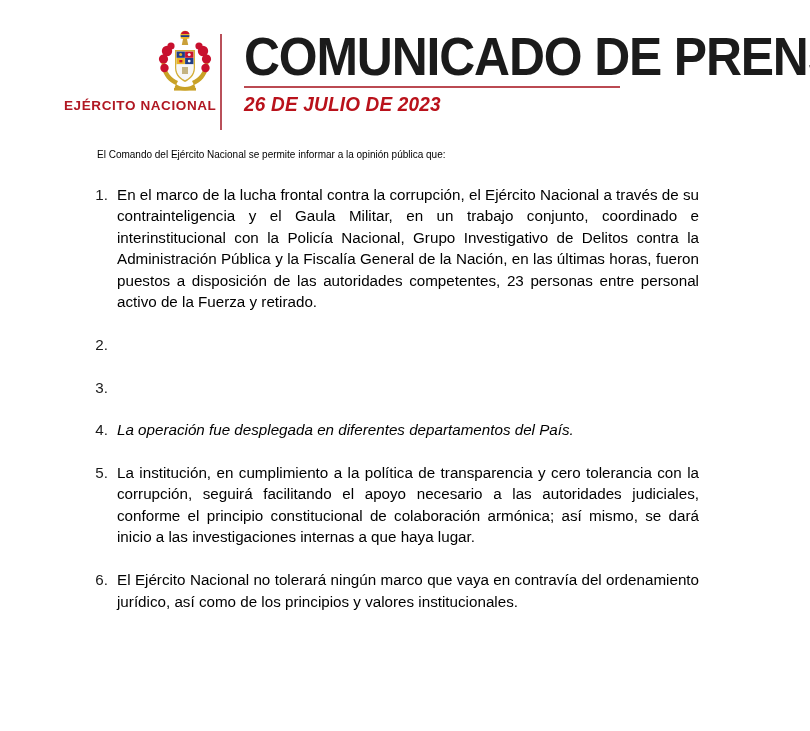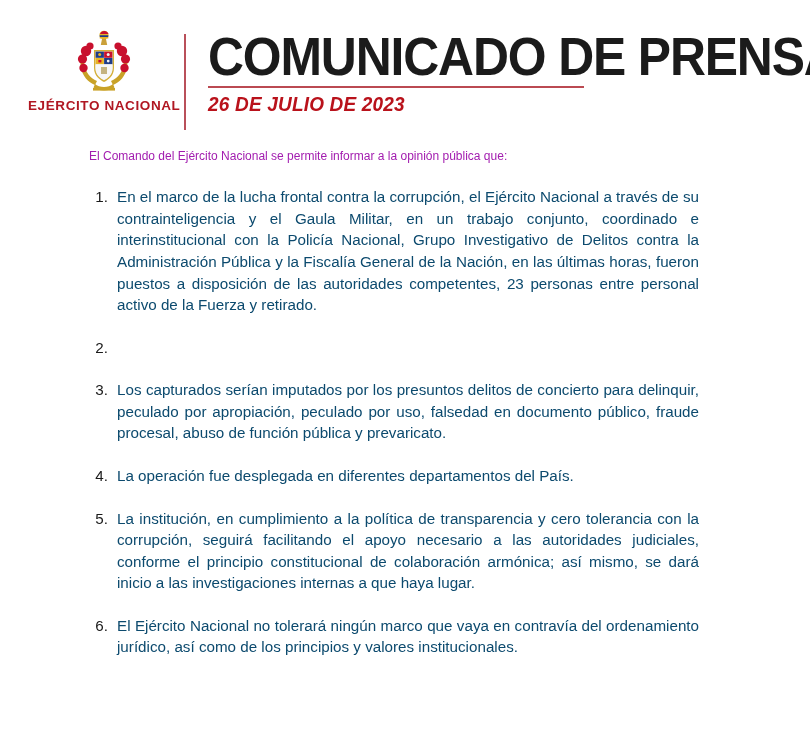--- a/index.html
+++ b/index.html
@@ -21,25 +21,25 @@
     position: relative;
     height: 140px;
     display: flex;
     align-items: flex-start;
     padding-top: 30px;
     box-sizing: border-box;
   }
 
   .brand {
     width: 230px;
-    padding-left: 28px;
+    padding-left: 64px;
     box-sizing: border-box;
     display: flex;
     flex-direction: column;
-    align-items: center;
+    align-items: flex-end;
     justify-content: flex-start;
   }
 
   .crest {
     width: 62px;
     height: 64px;
     display: block;
   }
 
   .brand-name {
@@ -101,24 +101,24 @@
     margin: 0;
   }
 
   
   .doc-body {
     padding: 8px 72px 0 89px;
     box-sizing: border-box;
   }
 
   .intro {
-    font-size: 12px;
+    font-size: 10px;
     line-height: 1.35;
-    color: #a21caf;
-    margin: 0 0 22px 0;
+    color: #000000;
+    margin: 0 0 22px 8px;
   }
 
   .clause-list {
     list-style: none;
     margin: 0;
     padding: 0;
   }
 
   .clause {
     display: flex;
@@ -138,26 +138,27 @@
     box-sizing: border-box;
     color: #1a1a1a;
   }
 
   .clause-text {
     flex: 1 1 auto;
     font-size: 15.2px;
     line-height: 1.42;
     text-align: justify;
     text-justify: inter-word;
-    color: #0c4a6e;
+    color: #000000;
     max-width: 582px;
   }
 
   .clause-text.no-justify {
     text-align: left;
+    font-style: italic;
   }
 </style>
 </head>
 <body>
 
 <div class="header">
 
   <div class="brand">
     <span class="crest">
       <svg class="crest" viewBox="0 0 62 64" xmlns="http://www.w3.org/2000/svg">
@@ -226,21 +227,20 @@
       <span class="clause-num">1.</span>
       <span class="clause-text">En el marco de la lucha frontal contra la corrupción, el Ejército Nacional a través de su contrainteligencia y el Gaula Militar, en un trabajo conjunto, coordinado e interinstitucional con la Policía Nacional, Grupo Investigativo de Delitos contra la Administración Pública y la Fiscalía General de la Nación, en las últimas horas, fueron puestos a disposición de las autoridades competentes, 23 personas entre personal activo de la Fuerza y retirado.</span>
     </li>
 
     <li class="clause">
       <span class="clause-num">2.</span>
     </li>
 
     <li class="clause">
       <span class="clause-num">3.</span>
-      <span class="clause-text">Los capturados serían imputados por los presuntos delitos de concierto para delinquir, peculado por apropiación, peculado por uso, falsedad en documento público, fraude procesal, abuso de función pública y prevaricato.</span>
     </li>
 
     <li class="clause">
       <span class="clause-num">4.</span>
       <span class="clause-text no-justify">La operación fue desplegada en diferentes departamentos del País.</span>
     </li>
 
     <li class="clause">
       <span class="clause-num">5.</span>
       <span class="clause-text">La institución, en cumplimiento a la política de transparencia y cero tolerancia con la corrupción, seguirá facilitando el apoyo necesario a las autoridades judiciales, conforme el principio constitucional de colaboración armónica; así mismo, se dará inicio a las investigaciones internas a que haya lugar.</span>

